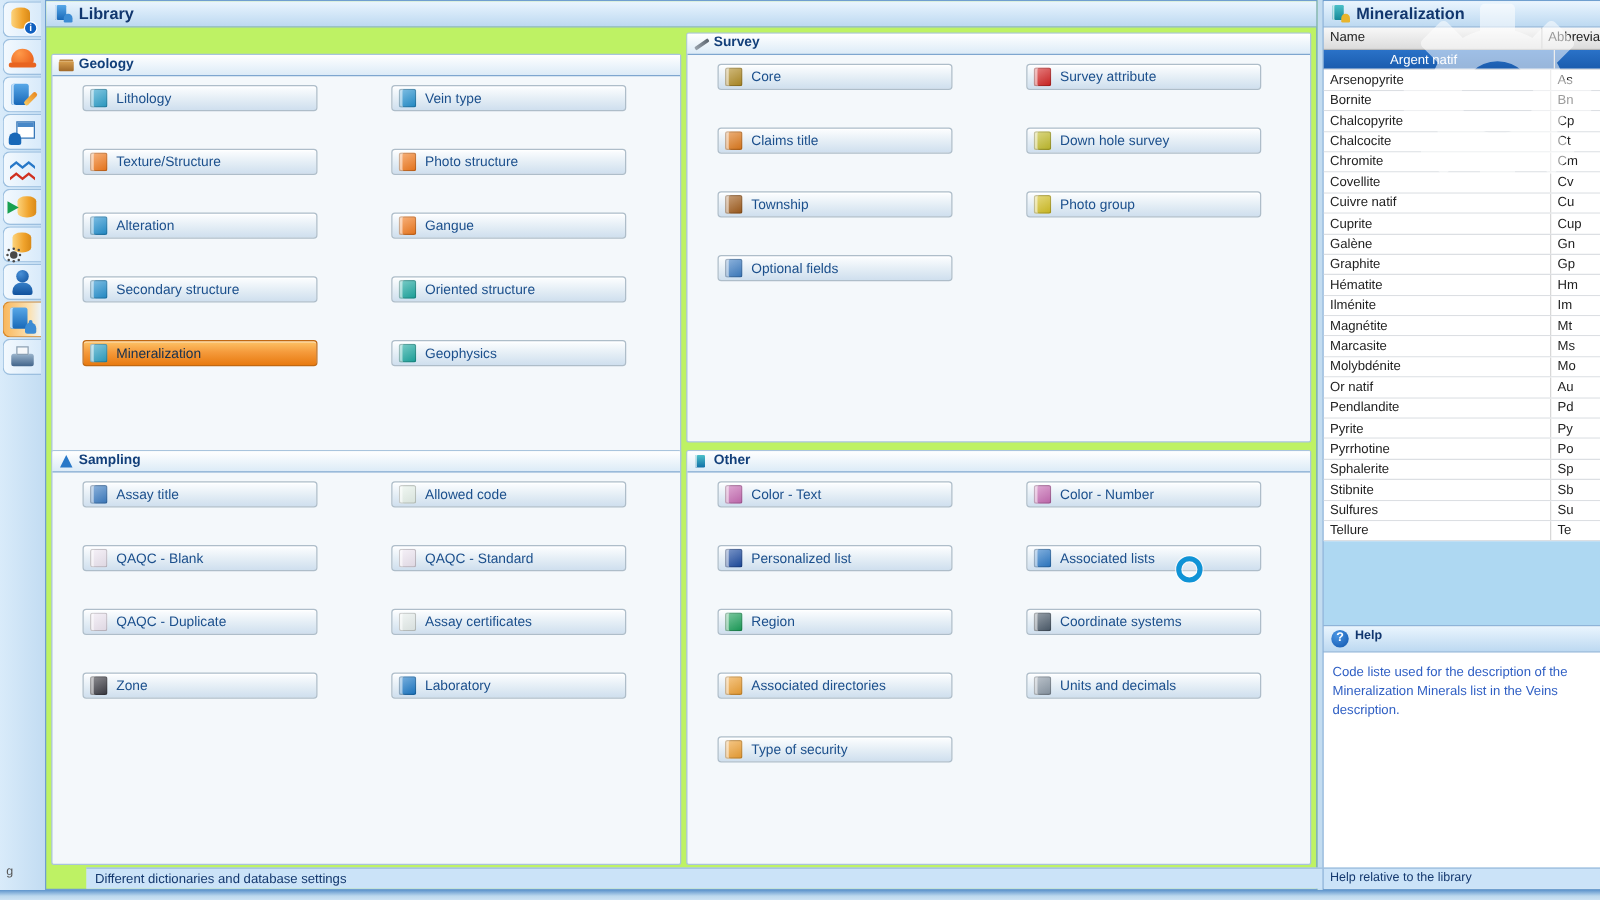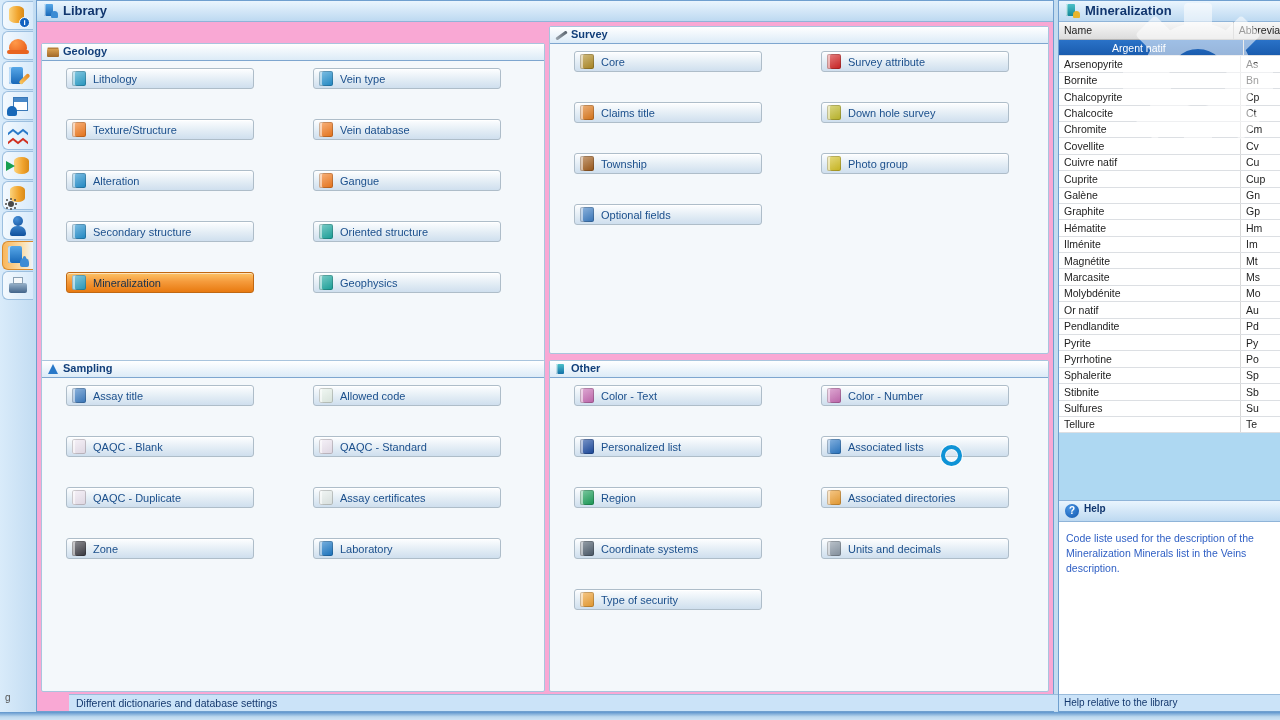--- a/index.html
+++ b/index.html
@@ -28,21 +28,21 @@
   .database-gear-icon::after{left:2px;bottom:1px;width:6px;height:6px;background:#484848;border-radius:50%;box-shadow:0 -5px 0 -2px #484848,0 5px 0 -2px #484848,-5px 0 0 -2px #484848,5px 0 0 -2px #484848,4px 4px 0 -2px #484848,-4px -4px 0 -2px #484848,4px -4px 0 -2px #484848,-4px 4px 0 -2px #484848;}
   .user-icon::before{left:7px;top:2px;width:10px;height:10px;background:radial-gradient(circle at 35% 30%,#4890d8,#10509c);border-radius:50%;}
   .user-icon::after{left:4px;top:12px;width:16px;height:10px;background:linear-gradient(#3880c8,#10509c);border-radius:7px 7px 2px 2px;}
   .library-icon::before{left:2px;top:2px;width:14px;height:17px;background:linear-gradient(#58a8e8,#1868b8);border-radius:2px;box-shadow:inset 2px 0 0 #bcdcf8;}
   .library-icon::after{right:1px;bottom:1px;width:9px;height:9px;background:#3c8cd4;border-radius:50% 50% 2px 2px;box-shadow:0 -5px 0 -3px #3c8cd4;}
   .printer-icon::before{left:3px;top:9px;width:18px;height:10px;background:linear-gradient(#9ab4cc,#42648a);border-radius:2px;}
   .printer-icon::after{left:7px;top:3px;width:10px;height:7px;background:#f6f8fa;border:1px solid #8aa0b4;}
   #sidebar-badge{position:absolute;left:5px;bottom:9px;font-size:10px;color:#555;}
 
   
-  #library-window{position:absolute;left:36px;top:0;width:1018px;height:712px;background:#f9a8d4;border:1px solid #6f9fcf;box-sizing:border-box;}
+  #library-window{position:absolute;left:36px;top:0;width:1018px;height:712px;background:#bef264;border:1px solid #6f9fcf;box-sizing:border-box;}
   .titlebar{position:relative;height:20px;background:linear-gradient(#eaf5fe,#bdd9f1);border-bottom:1px solid #8fb4d8;}
   .titlebar .t-text{position:absolute;left:26px;top:2px;font-size:13px;font-weight:bold;color:var(--title-text,#11366e);}
   .title-icon{position:absolute;left:7px;top:3px;width:14px;height:14px;}
   .title-icon::before{content:"";position:absolute;left:0;top:0;width:9px;height:12px;border-radius:1px;box-shadow:inset 1.5px 0 0 rgba(255,255,255,.7);}
   .title-icon.library::before{background:linear-gradient(#58a8e8,#1868b8);}
   .title-icon.mineral::before{background:linear-gradient(#4cc0c8,#138898);}
   .title-icon::after{content:"";position:absolute;right:0;bottom:0;width:7px;height:7px;border-radius:50% 50% 1px 1px;}
   .title-icon.library::after{background:#3c8cd4;}
   .title-icon.mineral::after{background:#e8b42c;}
 
@@ -157,21 +157,21 @@
           <div class="libbtn">
             <span class="btn-icon" style="background: linear-gradient(150deg, rgba(255, 255, 255, 0.45), rgba(0, 0, 0, 0.08)), rgb(32, 144, 208);"></span>
             <span class="btn-label">Vein type</span>
           </div>
           <div class="libbtn">
             <span class="btn-icon" style="background: linear-gradient(150deg, rgba(255, 255, 255, 0.45), rgba(0, 0, 0, 0.08)), rgb(244, 121, 26);"></span>
             <span class="btn-label">Texture/Structure</span>
           </div>
           <div class="libbtn">
             <span class="btn-icon" style="background: linear-gradient(150deg, rgba(255, 255, 255, 0.45), rgba(0, 0, 0, 0.08)), rgb(244, 121, 26);"></span>
-            <span class="btn-label">Vein database</span>
+            <span class="btn-label">Photo structure</span>
           </div>
           <div class="libbtn">
             <span class="btn-icon" style="background: linear-gradient(150deg, rgba(255, 255, 255, 0.45), rgba(0, 0, 0, 0.08)), rgb(32, 144, 208);"></span>
             <span class="btn-label">Alteration</span>
           </div>
           <div class="libbtn">
             <span class="btn-icon" style="background: linear-gradient(150deg, rgba(255, 255, 255, 0.45), rgba(0, 0, 0, 0.08)), rgb(244, 121, 26);"></span>
             <span class="btn-label">Gangue</span>
           </div>
           <div class="libbtn">
@@ -291,26 +291,26 @@
           </div>
           <div class="libbtn">
             <span class="btn-icon" style="background: linear-gradient(150deg, rgba(255, 255, 255, 0.45), rgba(0, 0, 0, 0.08)), rgb(40, 120, 200);"></span>
             <span class="btn-label">Associated lists</span>
           </div>
           <div class="libbtn">
             <span class="btn-icon" style="background: linear-gradient(150deg, rgba(255, 255, 255, 0.45), rgba(0, 0, 0, 0.08)), rgb(24, 160, 88);"></span>
             <span class="btn-label">Region</span>
           </div>
           <div class="libbtn">
+            <span class="btn-icon" style="background: linear-gradient(150deg, rgba(255, 255, 255, 0.45), rgba(0, 0, 0, 0.08)), rgb(74, 90, 106);"></span>
+            <span class="btn-label">Coordinate systems</span>
+          </div>
+          <div class="libbtn">
             <span class="btn-icon" style="background: linear-gradient(150deg, rgba(255, 255, 255, 0.45), rgba(0, 0, 0, 0.08)), rgb(240, 160, 48);"></span>
             <span class="btn-label">Associated directories</span>
-          </div>
-          <div class="libbtn">
-            <span class="btn-icon" style="background: linear-gradient(150deg, rgba(255, 255, 255, 0.45), rgba(0, 0, 0, 0.08)), rgb(74, 90, 106);"></span>
-            <span class="btn-label">Coordinate systems</span>
           </div>
           <div class="libbtn">
             <span class="btn-icon" style="background: linear-gradient(150deg, rgba(255, 255, 255, 0.45), rgba(0, 0, 0, 0.08)), rgb(138, 152, 166);"></span>
             <span class="btn-label">Units and decimals</span>
           </div>
           <div class="libbtn">
             <span class="btn-icon" style="background: linear-gradient(150deg, rgba(255, 255, 255, 0.45), rgba(0, 0, 0, 0.08)), rgb(240, 160, 48);"></span>
             <span class="btn-label">Type of security</span>
           </div>
         </div>

